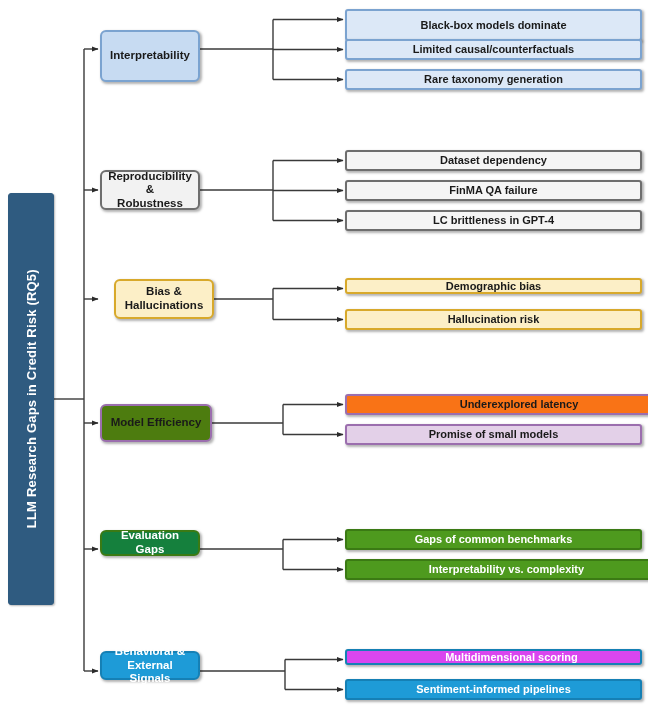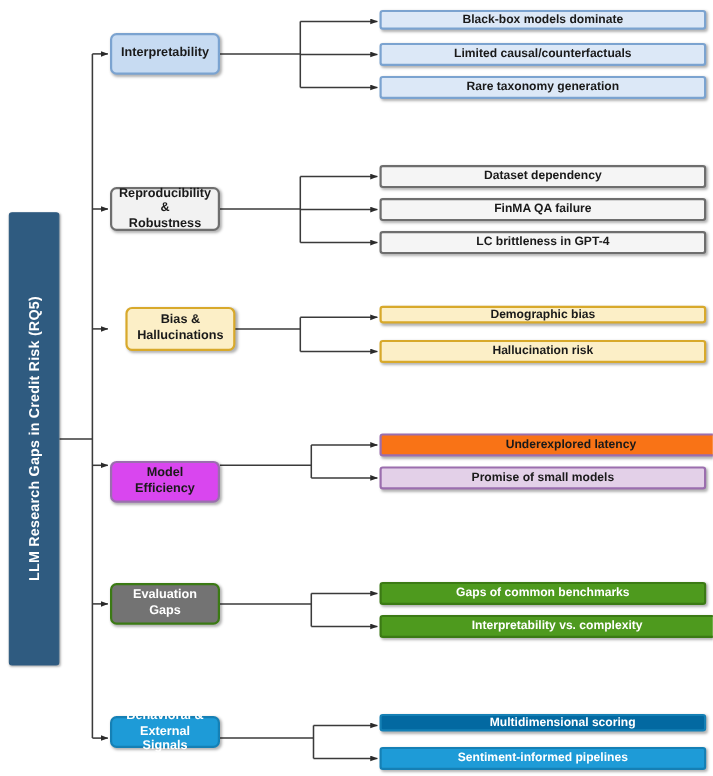--- a/index.html
+++ b/index.html
@@ -107,24 +107,24 @@
         <path d="M285,659.5 L343,659.5" marker-end="url(#arrowhead)"></path>
         <path d="M285,689.5 L343,689.5" marker-end="url(#arrowhead)"></path>
       </g>
   </svg>
 
   <div class="node root-node" style="left: 8px; top: 193px; width: 46px; height: 412px; background: rgb(47, 91, 128); border-color: rgb(47, 91, 128); border-width: 1px; color: rgb(255, 255, 255);">
     <span class="root-label">LLM Research Gaps in Credit Risk (RQ5)</span>
   </div>
 
   <div id="nodes-layer">
-      <div class="node cat-node" style="left: 100px; top: 30px; width: 100px; height: 38px; background: rgb(199, 219, 242); border-color: rgb(123, 163, 208); color: rgb(26, 26, 26); text-align: right;">
+      <div class="node cat-node" style="left: 100px; top: 30px; width: 100px; height: 52px; background: rgb(199, 219, 242); border-color: rgb(123, 163, 208); color: rgb(26, 26, 26); text-align: right;">
         <span>Interpretability</span>
       </div>
-      <div class="node leaf-node" style="left: 345px; top: 9px; width: 297px; height: 18px; background: rgb(220, 232, 247); border-color: rgb(123, 163, 208); color: rgb(26, 26, 26);">
+      <div class="node leaf-node" style="left: 345px; top: 9px; width: 297px; height: 32px; background: rgb(220, 232, 247); border-color: rgb(123, 163, 208); color: rgb(26, 26, 26);">
         <span>Black-box models dominate</span>
       </div>
       <div class="node leaf-node" style="left: 345px; top: 39px; width: 297px; height: 21px; background: rgb(220, 232, 247); border-color: rgb(123, 163, 208); color: rgb(26, 26, 26);">
         <span>Limited causal/counterfactuals</span>
       </div>
       <div class="node leaf-node" style="left: 345px; top: 69px; width: 297px; height: 21px; background: rgb(220, 232, 247); border-color: rgb(123, 163, 208); color: rgb(26, 26, 26);">
         <span>Rare taxonomy generation</span>
       </div>
       <div class="node cat-node" style="left: 100px; top: 170px; width: 100px; height: 40px; background: rgb(242, 242, 242); border-color: rgb(110, 110, 110); color: rgb(26, 26, 26);">
         <span>Reproducibility &amp;<br>Robustness</span>
@@ -140,42 +140,42 @@
       </div>
       <div class="node cat-node" style="left: 100px; top: 279px; width: 100px; height: 40px; background: rgb(252, 239, 199); border-color: rgb(216, 169, 43); color: rgb(26, 26, 26); margin-left: 14px;">
         <span>Bias &amp;<br>Hallucinations</span>
       </div>
       <div class="node leaf-node" style="left: 345px; top: 278px; width: 297px; height: 16px; background: rgb(252, 239, 199); border-color: rgb(216, 169, 43); color: rgb(26, 26, 26);">
         <span>Demographic bias</span>
       </div>
       <div class="node leaf-node" style="left: 345px; top: 309px; width: 297px; height: 21px; background: rgb(252, 239, 199); border-color: rgb(216, 169, 43); color: rgb(26, 26, 26);">
         <span>Hallucination risk</span>
       </div>
-      <div class="node cat-node" style="left: 100px; top: 404px; width: 100px; height: 38px; background: #d946ef; border-color: rgb(155, 110, 174); color: rgb(26, 26, 26); margin-top: 15px;">
+      <div class="node cat-node" style="left: 100px; top: 404px; width: 112px; height: 38px; background: #4d7c0f; border-color: rgb(155, 110, 174); color: rgb(26, 26, 26);">
         <span>Model Efficiency</span>
       </div>
       <div class="node leaf-node" style="left: 345px; top: 394px; width: 348px; height: 21px; background: #f97316; border-color: rgb(155, 110, 174); color: rgb(26, 26, 26); text-align: right;">
         <span>Underexplored latency</span>
       </div>
       <div class="node leaf-node" style="left: 345px; top: 424px; width: 297px; height: 21px; background: rgb(227, 208, 232); border-color: rgb(155, 110, 174); color: rgb(26, 26, 26);">
         <span>Promise of small models</span>
       </div>
-      <div class="node cat-node" style="left: 100px; top: 530px; width: 100px; height: 38px; background: #737373; border-color: rgb(59, 122, 20); color: rgb(255, 255, 255);">
+      <div class="node cat-node" style="left: 100px; top: 530px; width: 100px; height: 26px; background: #15803d; border-color: rgb(59, 122, 20); color: rgb(255, 255, 255);">
         <span>Evaluation Gaps</span>
       </div>
       <div class="node leaf-node" style="left: 345px; top: 529px; width: 297px; height: 21px; background: rgb(78, 154, 30); border-color: rgb(59, 122, 20); color: rgb(255, 255, 255);">
         <span>Gaps of common benchmarks</span>
       </div>
       <div class="node leaf-node" style="left: 345px; top: 559px; width: 323px; height: 21px; background: rgb(78, 154, 30); border-color: rgb(59, 122, 20); color: rgb(255, 255, 255);">
         <span>Interpretability vs. complexity</span>
       </div>
       <div class="node cat-node" style="left: 100px; top: 651px; width: 100px; height: 29px; background: rgb(30, 155, 215); border-color: rgb(21, 128, 181); color: rgb(255, 255, 255);">
         <span>Behavioral &amp;<br>External Signals</span>
       </div>
-      <div class="node leaf-node" style="left: 345px; top: 649px; width: 297px; height: 16px; background: #0369a1; border-color: rgb(21, 128, 181); color: rgb(255, 255, 255); padding-left: 36px;">
+      <div class="node leaf-node" style="left: 345px; top: 649px; width: 297px; height: 16px; background: #d946ef; border-color: rgb(21, 128, 181); color: rgb(255, 255, 255); padding-left: 36px;">
         <span>Multidimensional scoring</span>
       </div>
       <div class="node leaf-node" style="left: 345px; top: 679px; width: 297px; height: 21px; background: rgb(30, 155, 215); border-color: rgb(21, 128, 181); color: rgb(255, 255, 255);">
         <span>Sentiment-informed pipelines</span>
       </div>
     </div>
 
 </div>
 
 </body></html>

